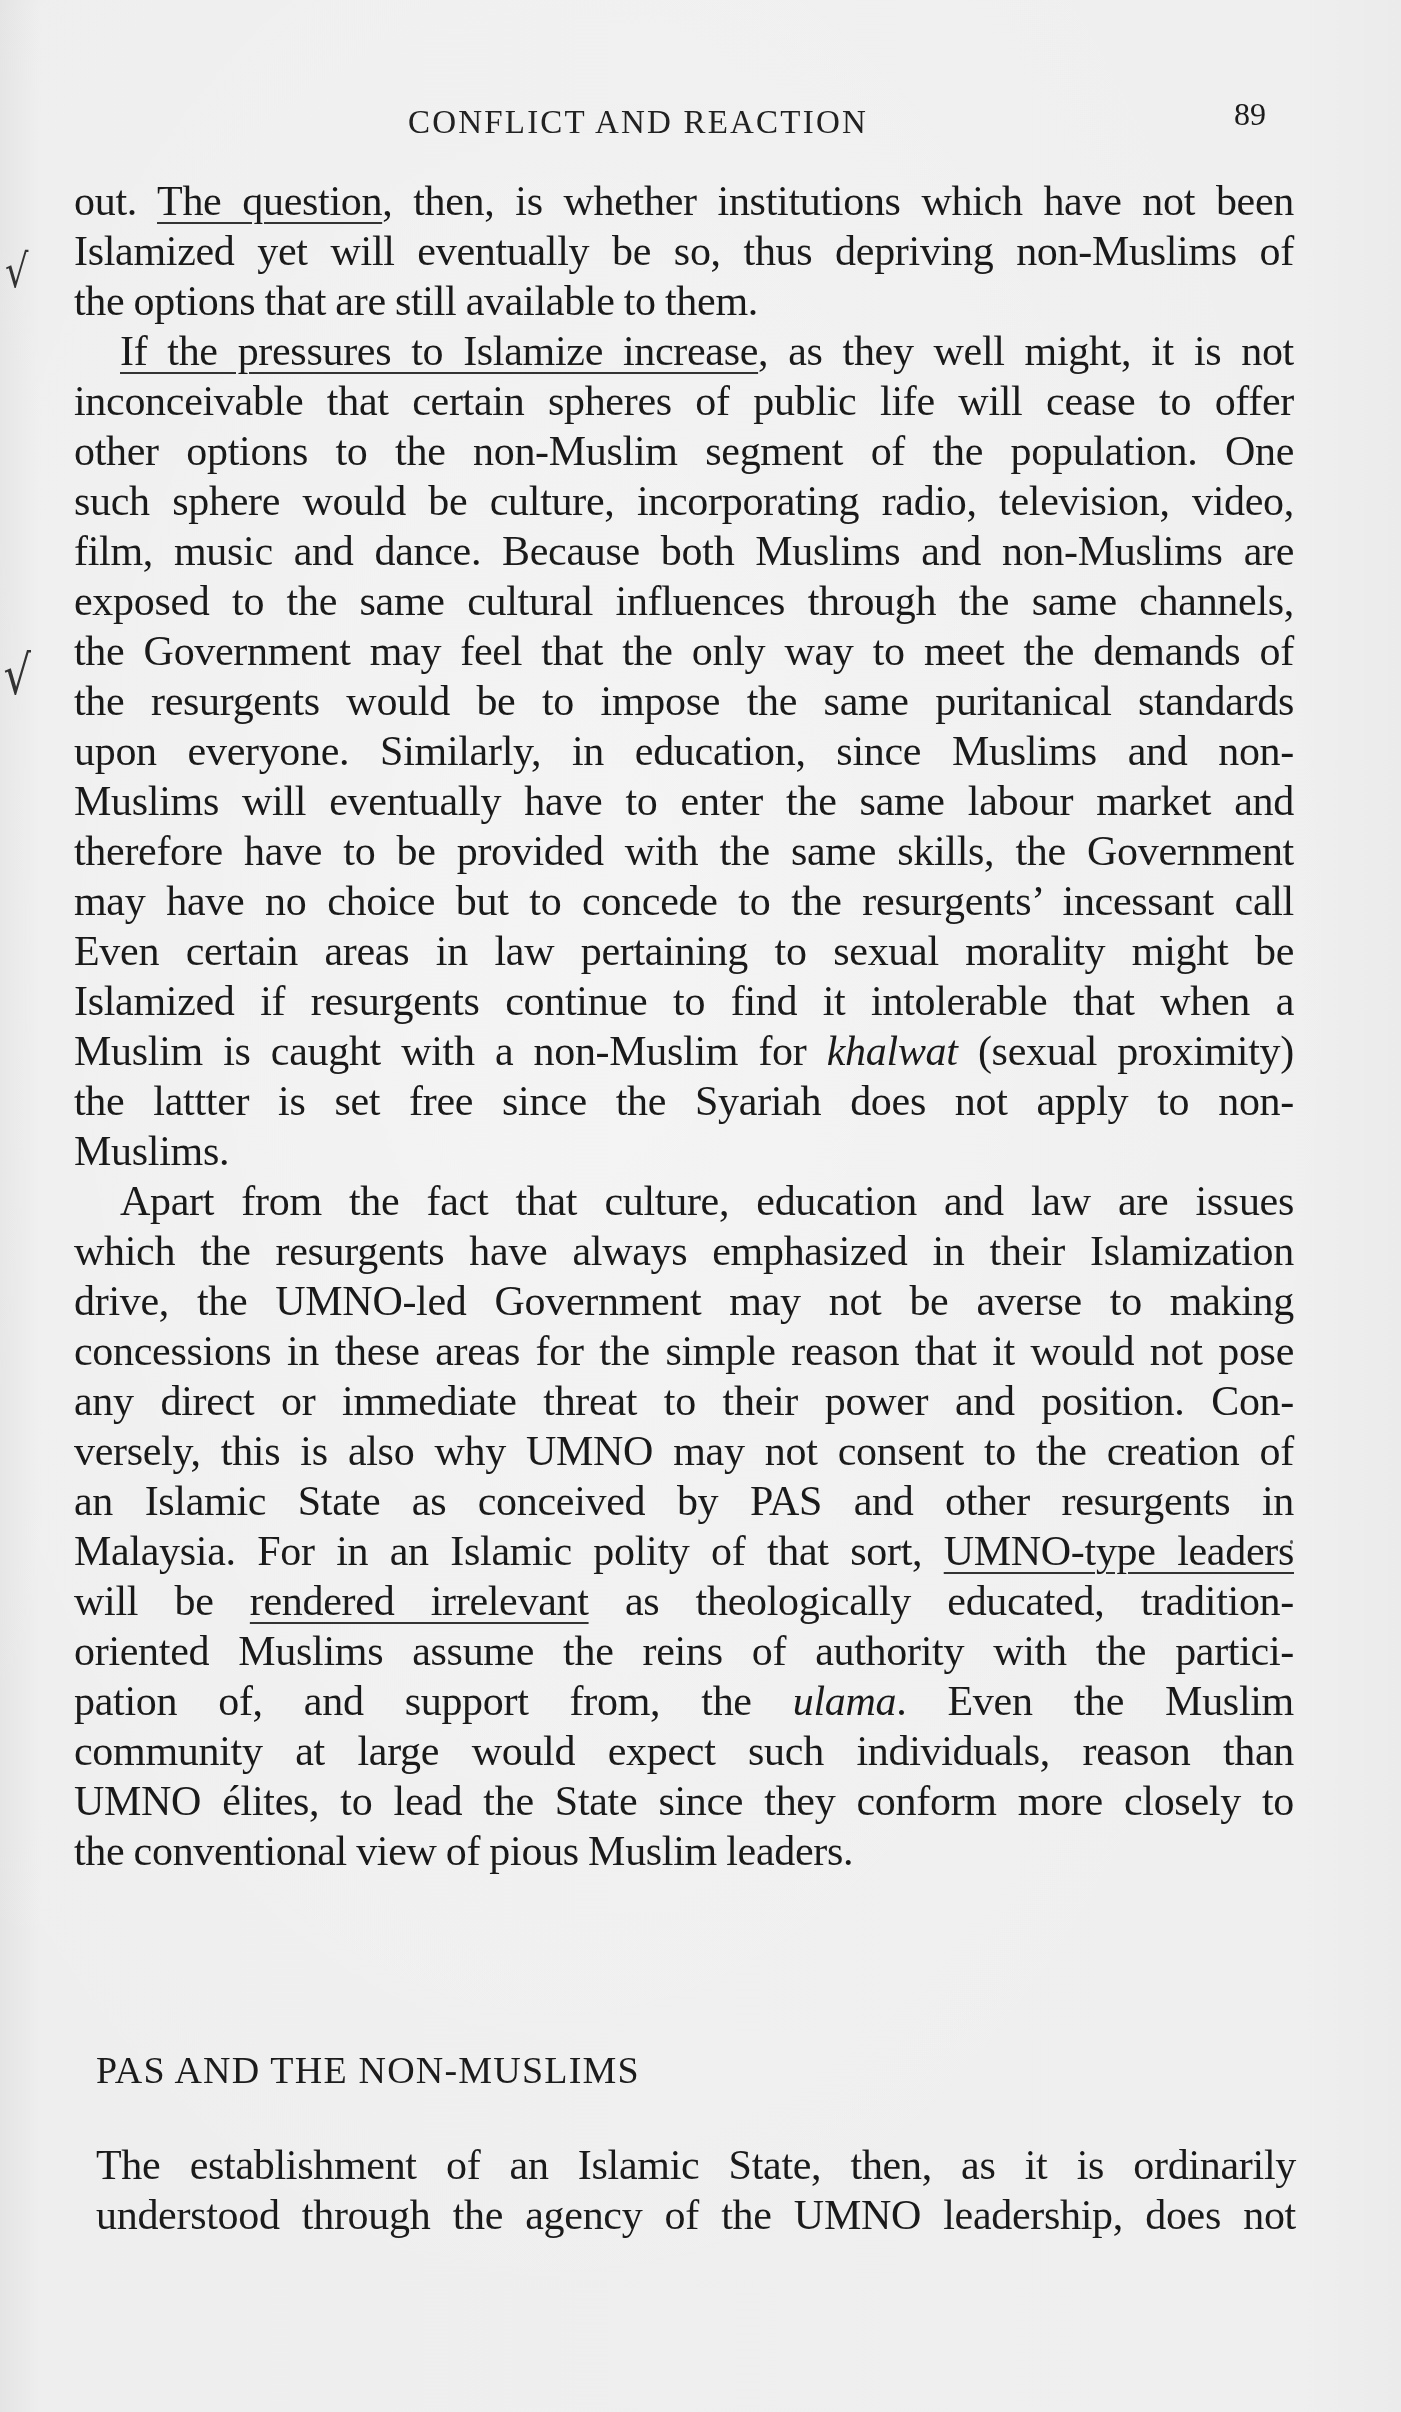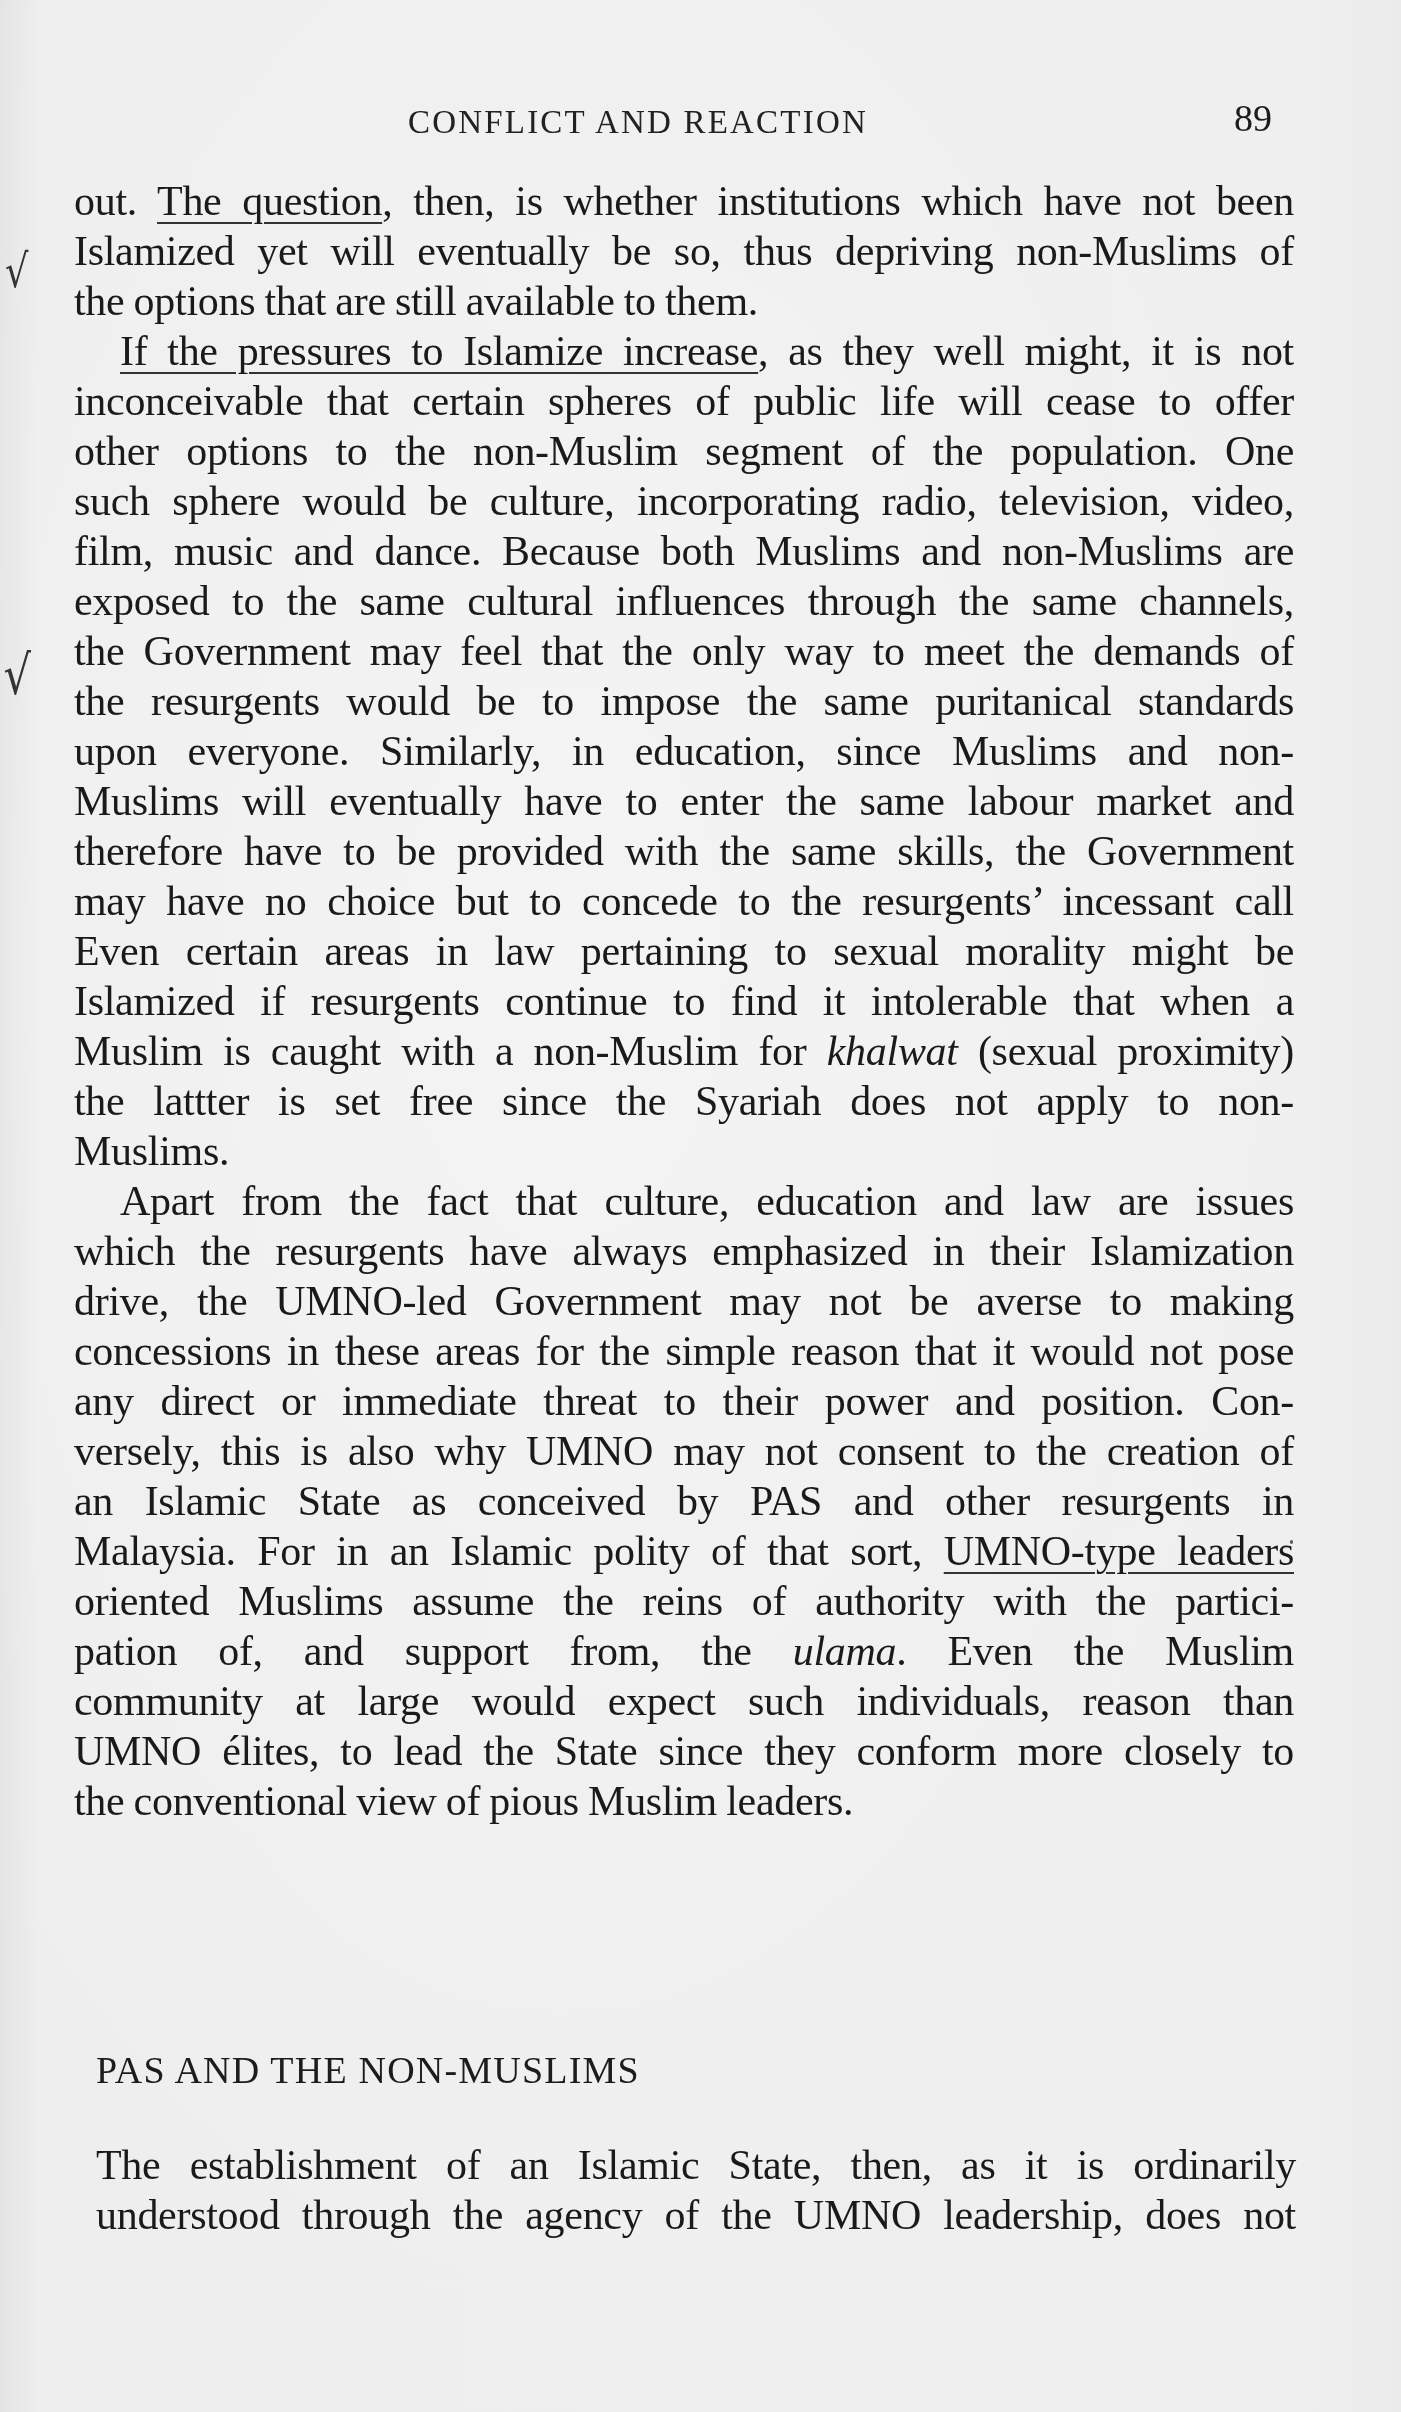--- a/index.html
+++ b/index.html
@@ -30,21 +30,21 @@
       top: 104px;
       left: 408px;
       font-size: 33px;
       letter-spacing: 2.2px;
       color: #222;
     }
     .page-number {
       position: absolute;
       top: 96px;
       left: 1234px;
-      font-size: 38px;
+      font-size: 32px;
       color: #1c1c1c;
     }
     .text-block {
       position: absolute;
       left: 74px;
       top: 176px;
       width: 1220px;
     }
     .line {
       height: 50px;
@@ -139,20 +139,21 @@
     <div class="line last">Muslims.</div>
 
     <div class="line indent">Apart from the fact that culture, education and law are issues</div>
     <div class="line">which the resurgents have always emphasized in their Islamization</div>
     <div class="line">drive, the UMNO-led Government may not be averse to making</div>
     <div class="line">concessions in these areas for the simple reason that it would not pose</div>
     <div class="line">any direct or immediate threat to their power and position. Con-</div>
     <div class="line">versely, this is also why UMNO may not consent to the creation of</div>
     <div class="line">an Islamic State as conceived by PAS and other resurgents in</div>
     <div class="line"><span>Malaysia. For in an Islamic polity of that sort, </span><span class="ul">UMNO-type leaders</span></div>
+    <div class="line"><span>will be </span><span class="ul">rendered irrelevant</span><span> as theologically educated, tradition-</span></div>
     <div class="line">oriented Muslims assume the reins of authority with the partici-</div>
     <div class="line"><span>pation of, and support from, the </span><em>ulama</em><span>. Even the Muslim</span></div>
     <div class="line">community at large would expect such individuals, reason than</div>
     <div class="line">UMNO élites, to lead the State since they conform more closely to</div>
     <div class="line last">the conventional view of pious Muslim leaders.</div>
   </div>
 
   <div class="section-heading">PAS AND THE NON-MUSLIMS</div>
 
   <div class="text-block-2">

